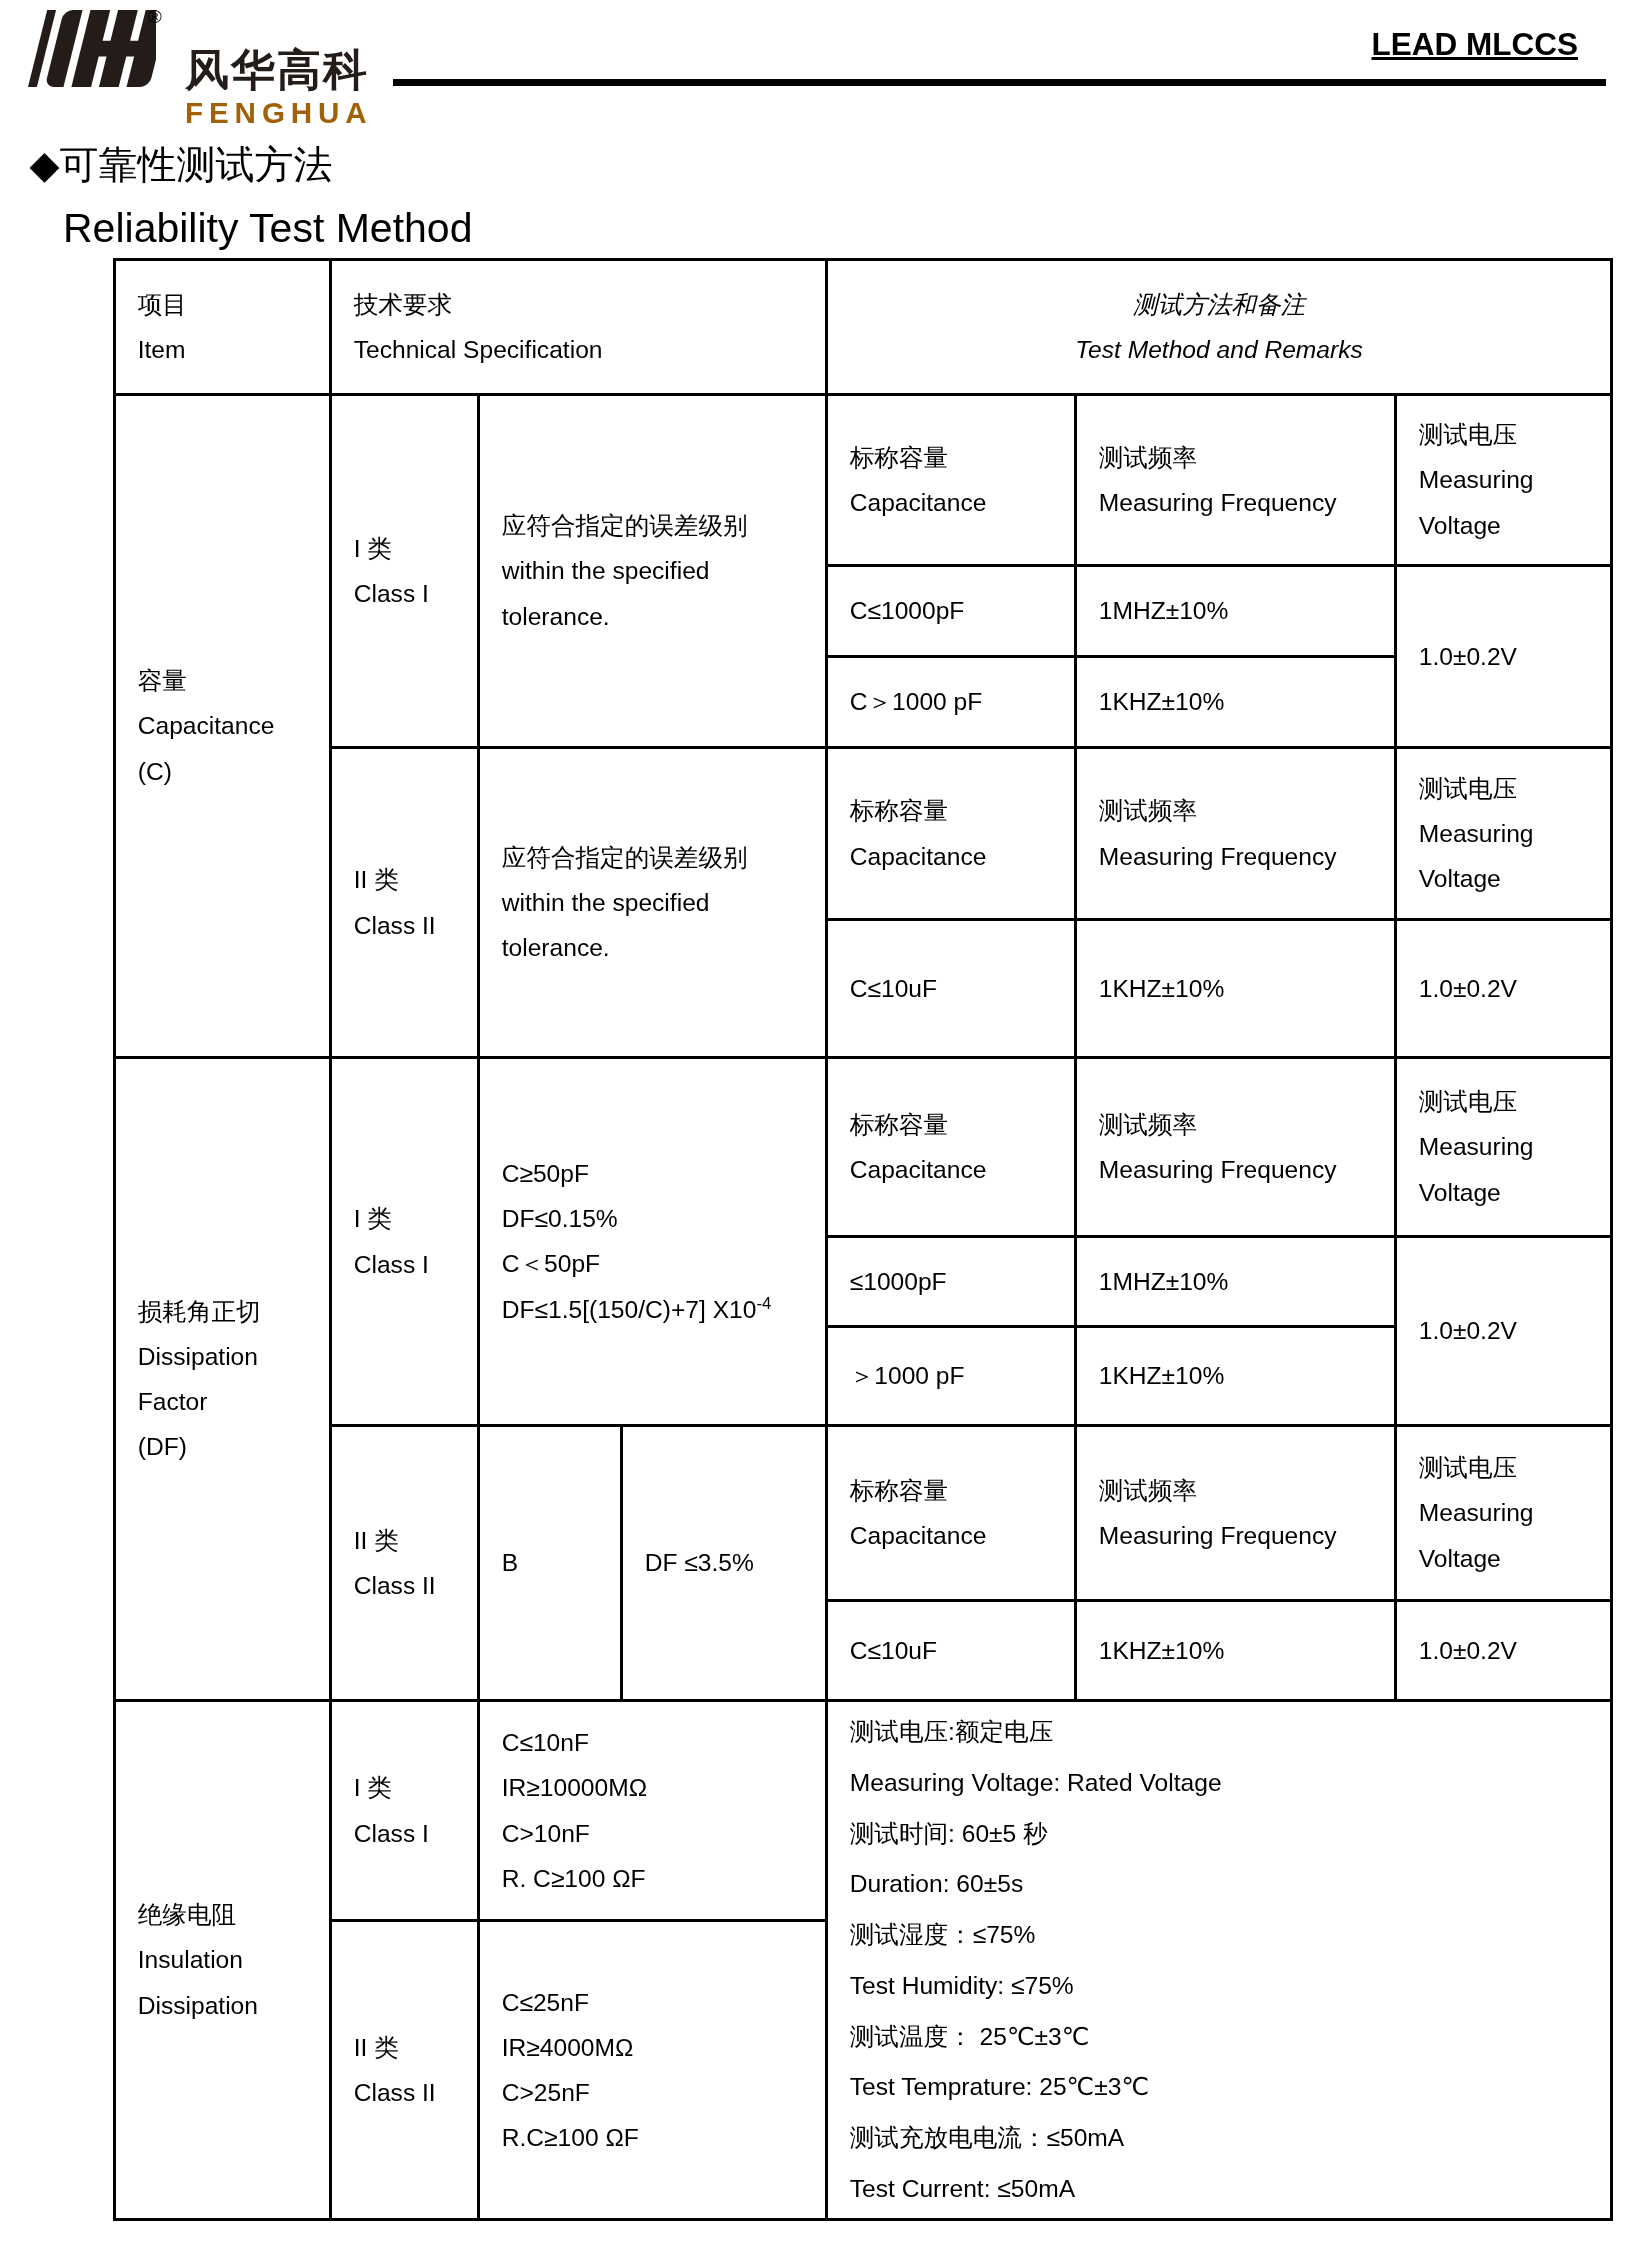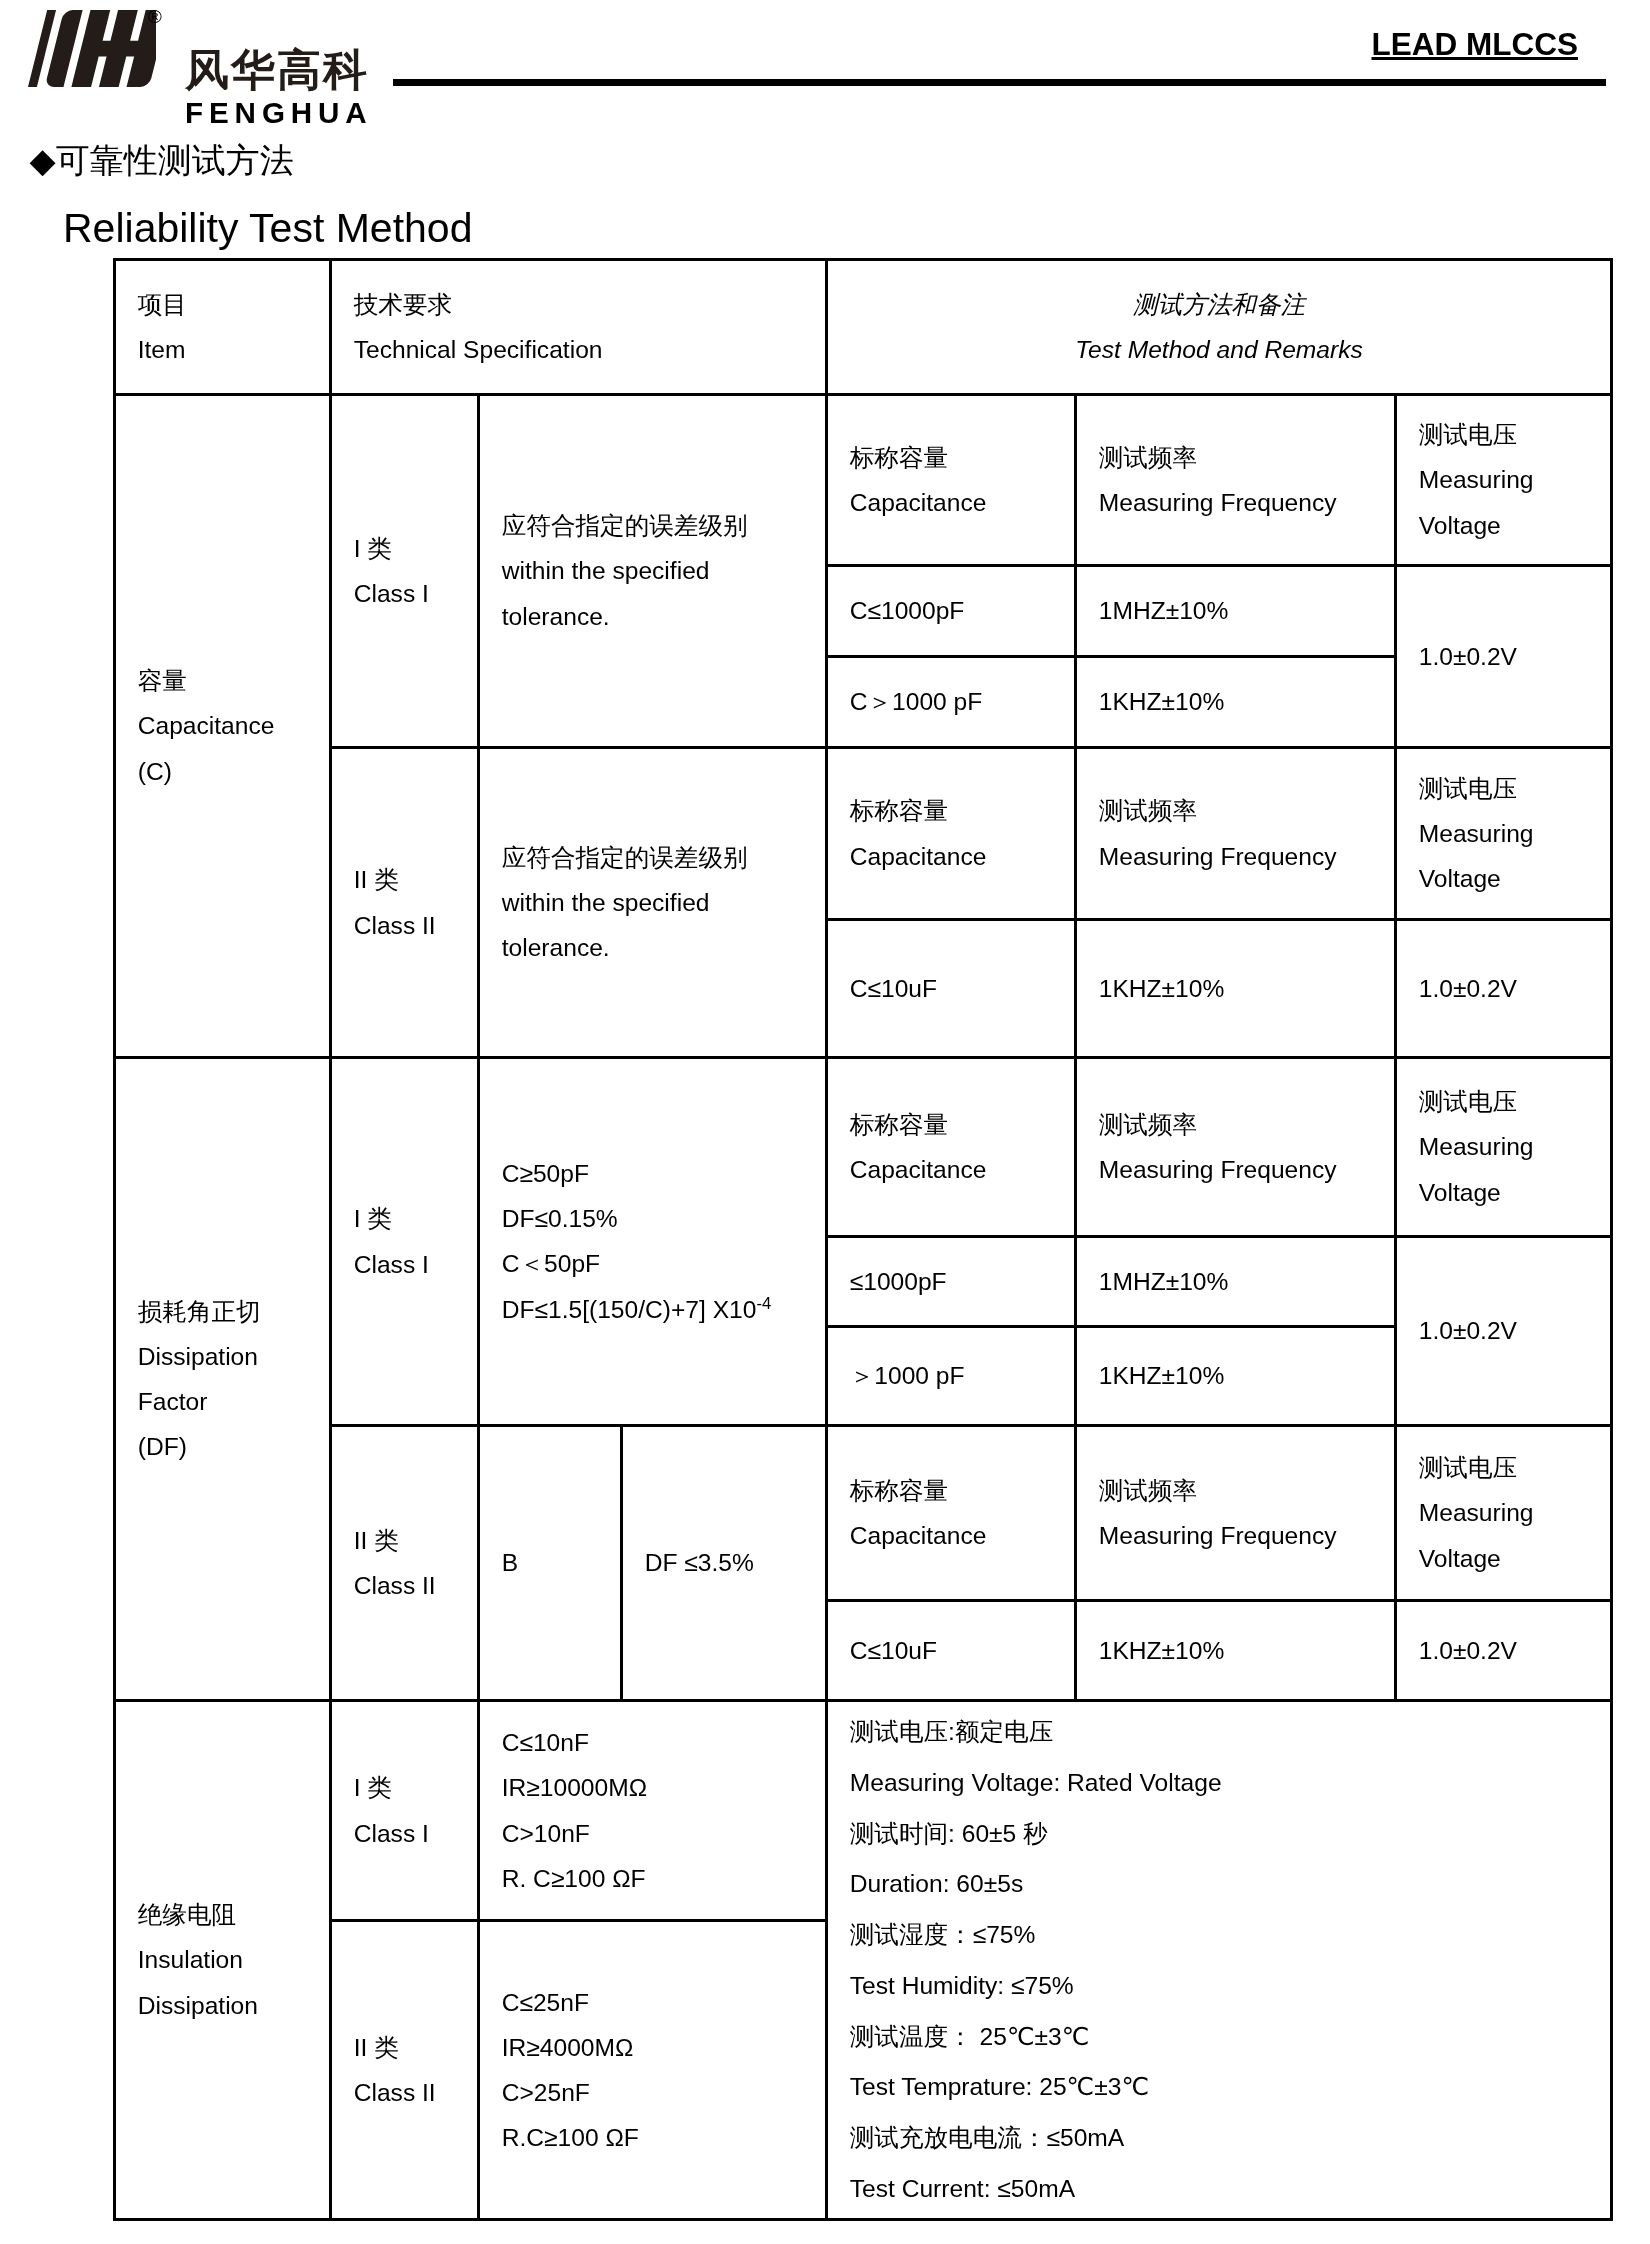--- a/index.html
+++ b/index.html
@@ -6,25 +6,25 @@
   body{
     width:1651px;height:2245px;position:relative;
     font-family:"Liberation Sans","DejaVu Sans",sans-serif;
     color:#000;
   }
   
   .logo-svg{position:absolute;left:25.6px;top:7.9px;}
   .reg-mark{position:absolute;left:148px;top:5.9px;font-size:18.7px;}
   .brand{position:absolute;left:185px;top:11.8px;line-height:1;margin-top:36px;}
   .brand-cn{font-size:44px;font-weight:bold;letter-spacing:2px;color:#231c18;}
-  .brand-en{font-size:29.6px;font-weight:bold;letter-spacing:5.9px;color:#000000;margin-top:5.9px;}
+  .brand-en{font-size:29.6px;font-weight:bold;letter-spacing:5.9px;color:#a16207;margin-top:5.9px;}
   .doc-title{position:absolute;top:25.6px;right:73px;font-size:31.5px;font-weight:bold;text-decoration:underline;}
   .head-rule{position:absolute;left:393px;top:79px;width:1213px;height:6.9px;background:#000;}
   
-  .page-title-cn{position:absolute;left:29.6px;top:138px;font-size:34px;font-weight:500;}
+  .page-title-cn{position:absolute;left:29.6px;top:138px;font-size:39px;font-weight:500;}
   .page-title-en{position:absolute;left:63px;top:205px;font-size:41px;}
   
   table.main{
     position:absolute;left:113px;top:258px;
     border-collapse:collapse;table-layout:fixed;width:1496px;
     border:3.9px solid #000;
   }
   td{
     border:3px solid #000;vertical-align:middle;
     padding:5.9px 3.9px 5.9px 21.7px;font-size:24.6px;line-height:1.18;

